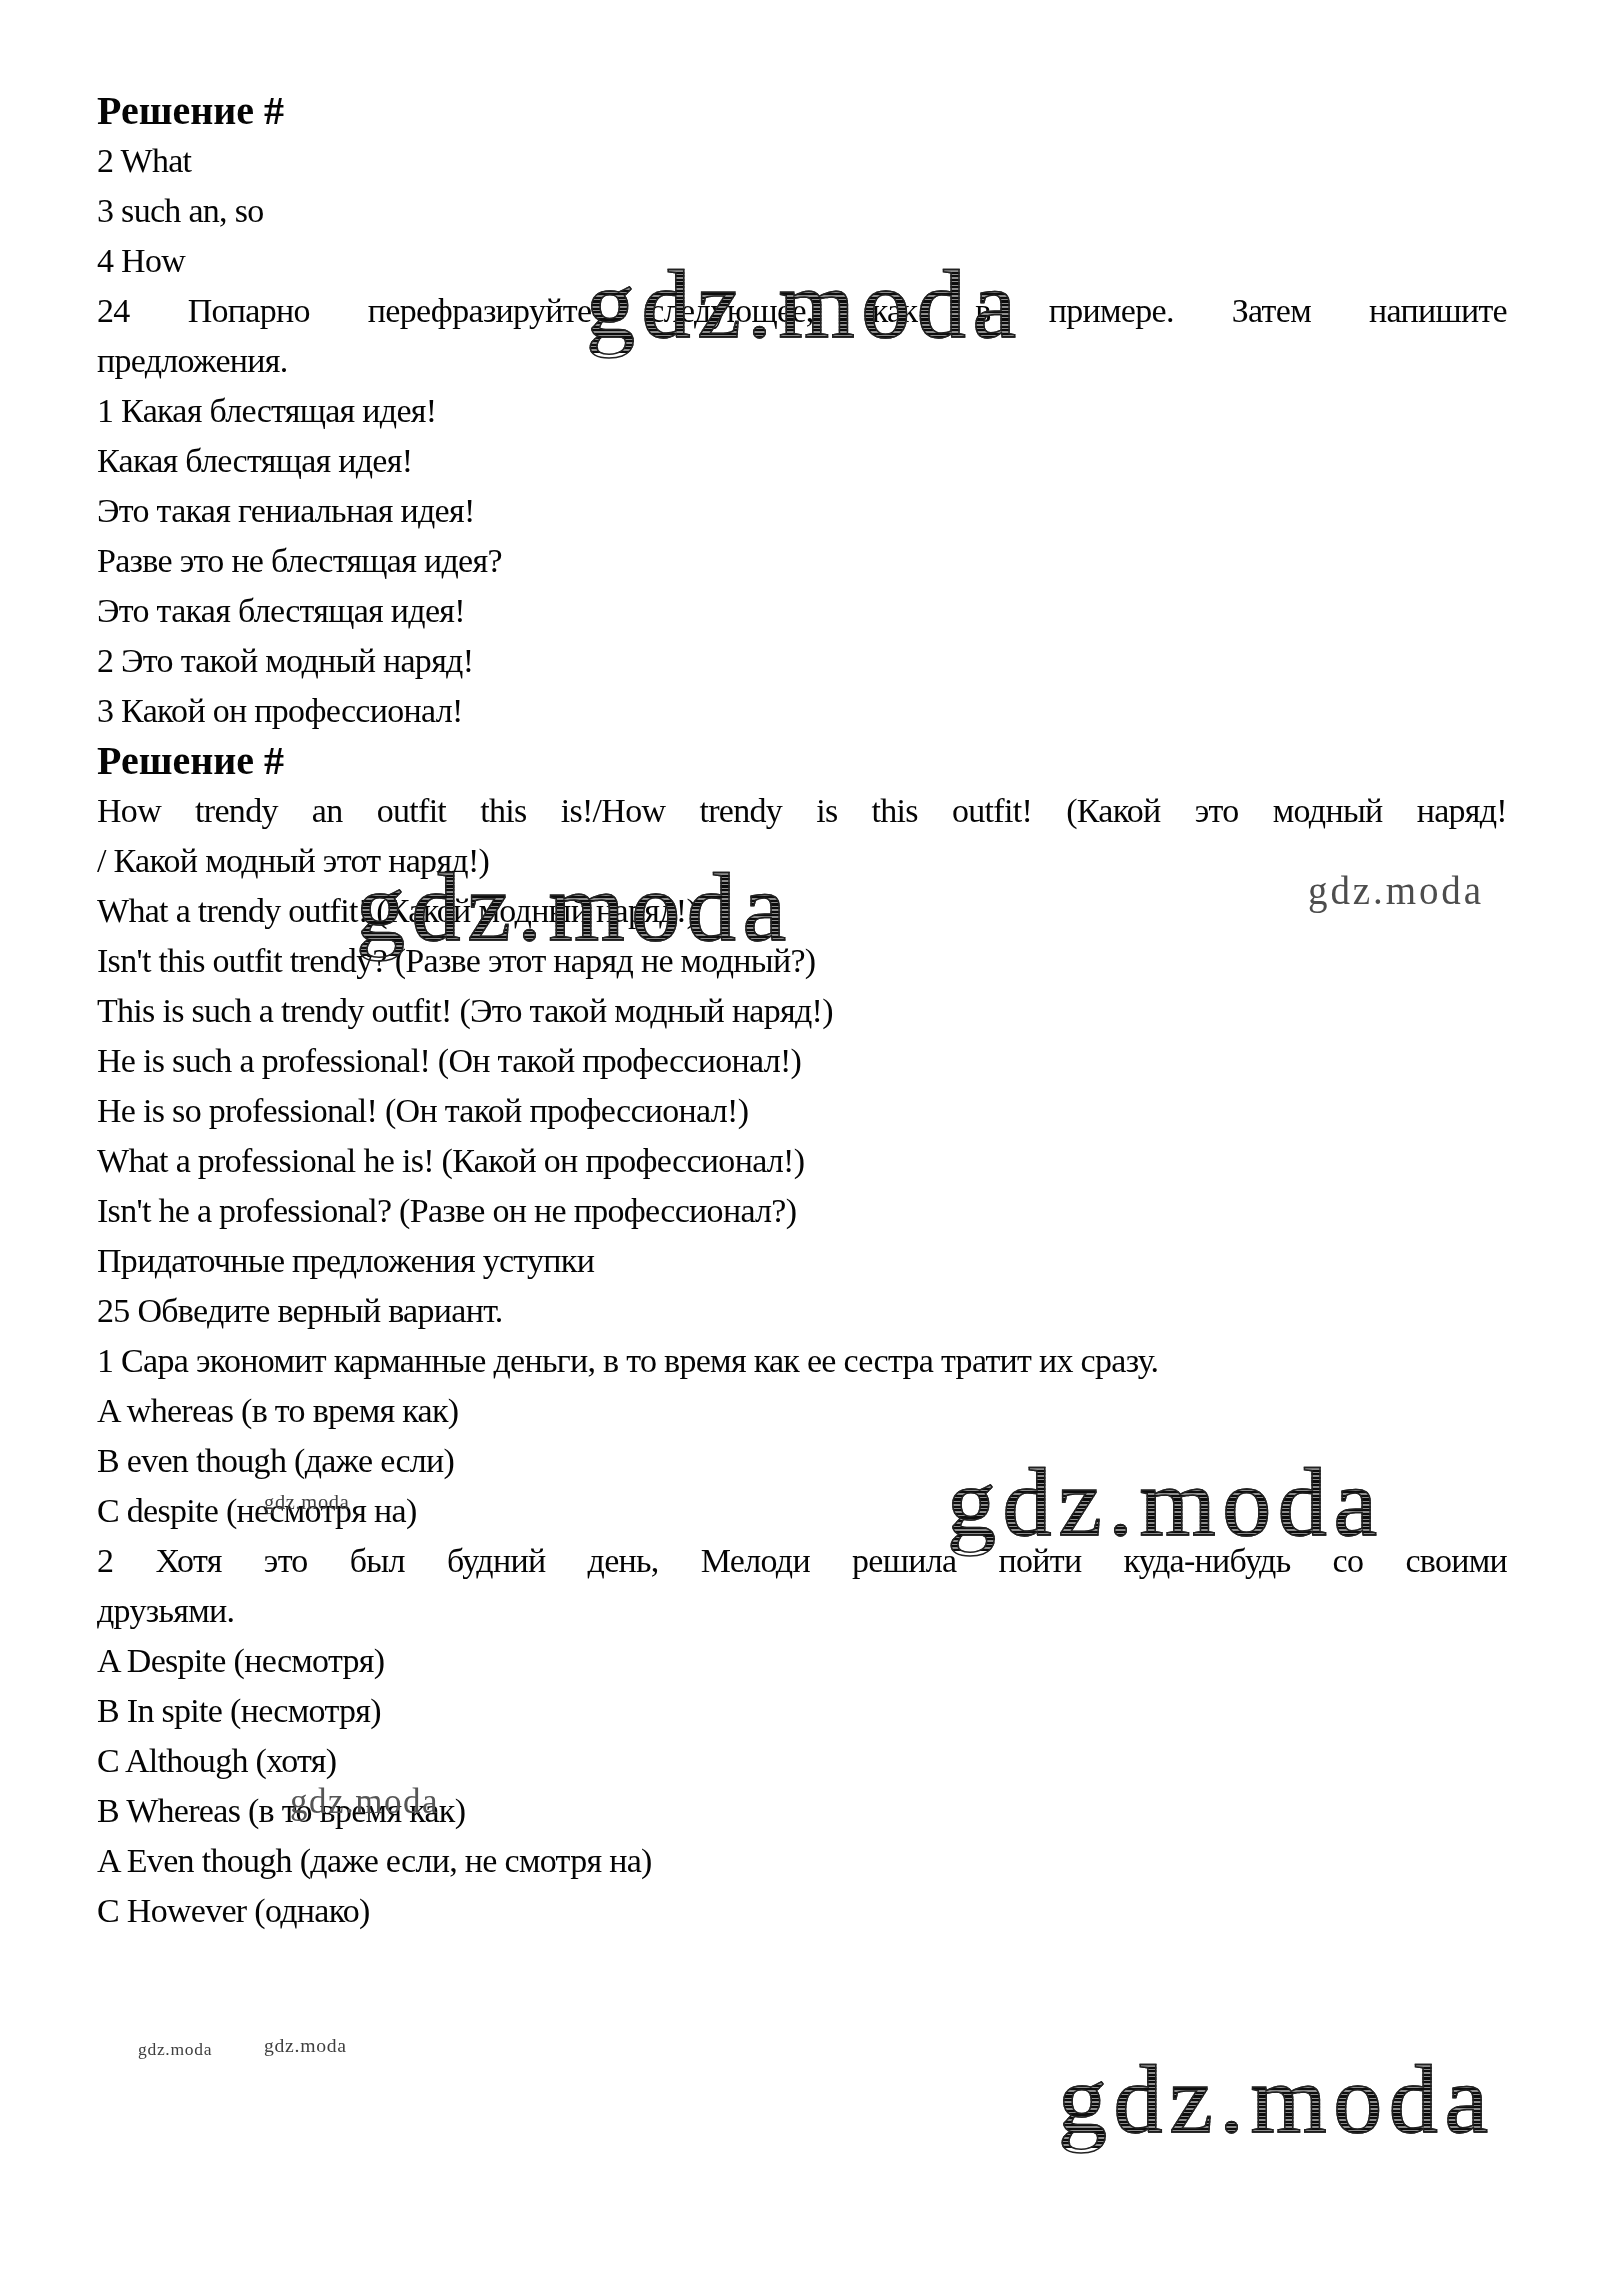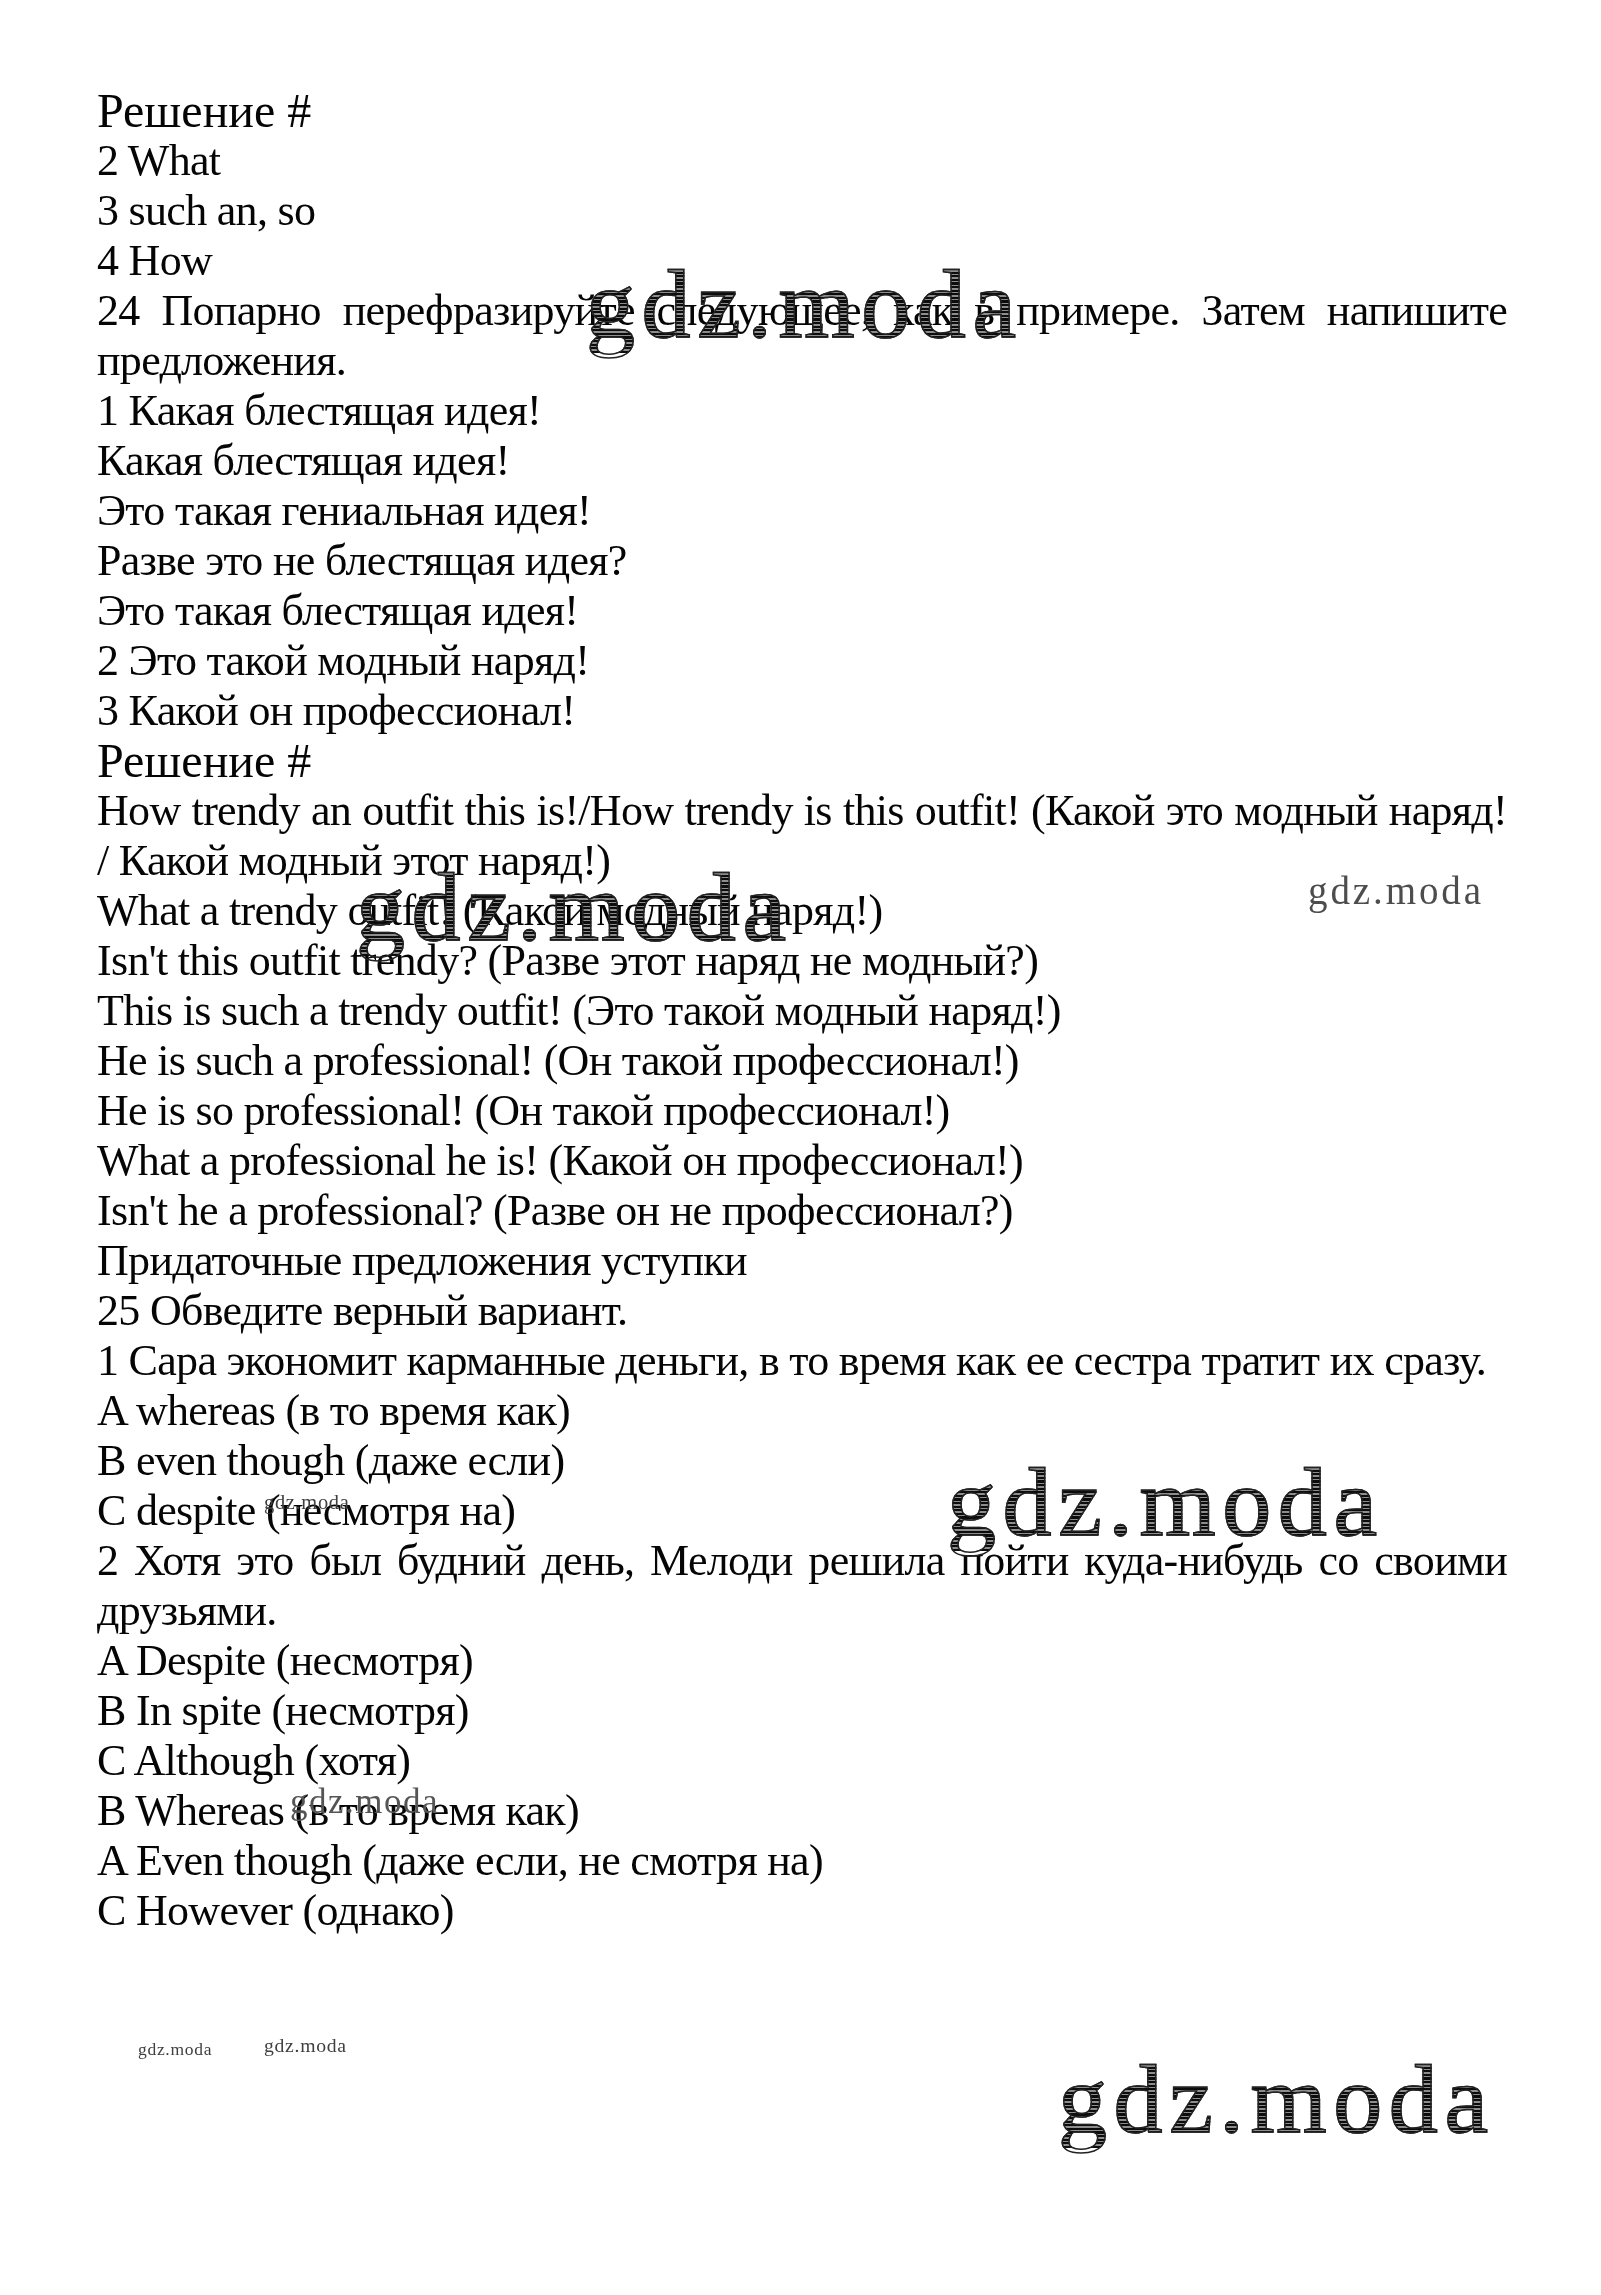--- a/index.html
+++ b/index.html
@@ -13,28 +13,28 @@
     color: #050505;
   }
   .doc {
     position: absolute;
     left: 97px;
     top: 86px;
     width: 1410px;
   }
   p.line {
     margin: 0;
-    font-size: 44px;
+    font-size: 34px;
     line-height: 50px;
     letter-spacing: -0.7px;
     white-space: nowrap;
   }
   p.heading {
-    font-size: 48px;
-    font-weight: 400;
+    font-size: 40px;
+    font-weight: 700;
     letter-spacing: 0;
   }
   p.just {
     text-align: justify;
     text-align-last: justify;
     white-space: normal;
   }
   
   .gap-a { margin-top: 32px; }   
   .gap-b { margin-top: 52px; }   

